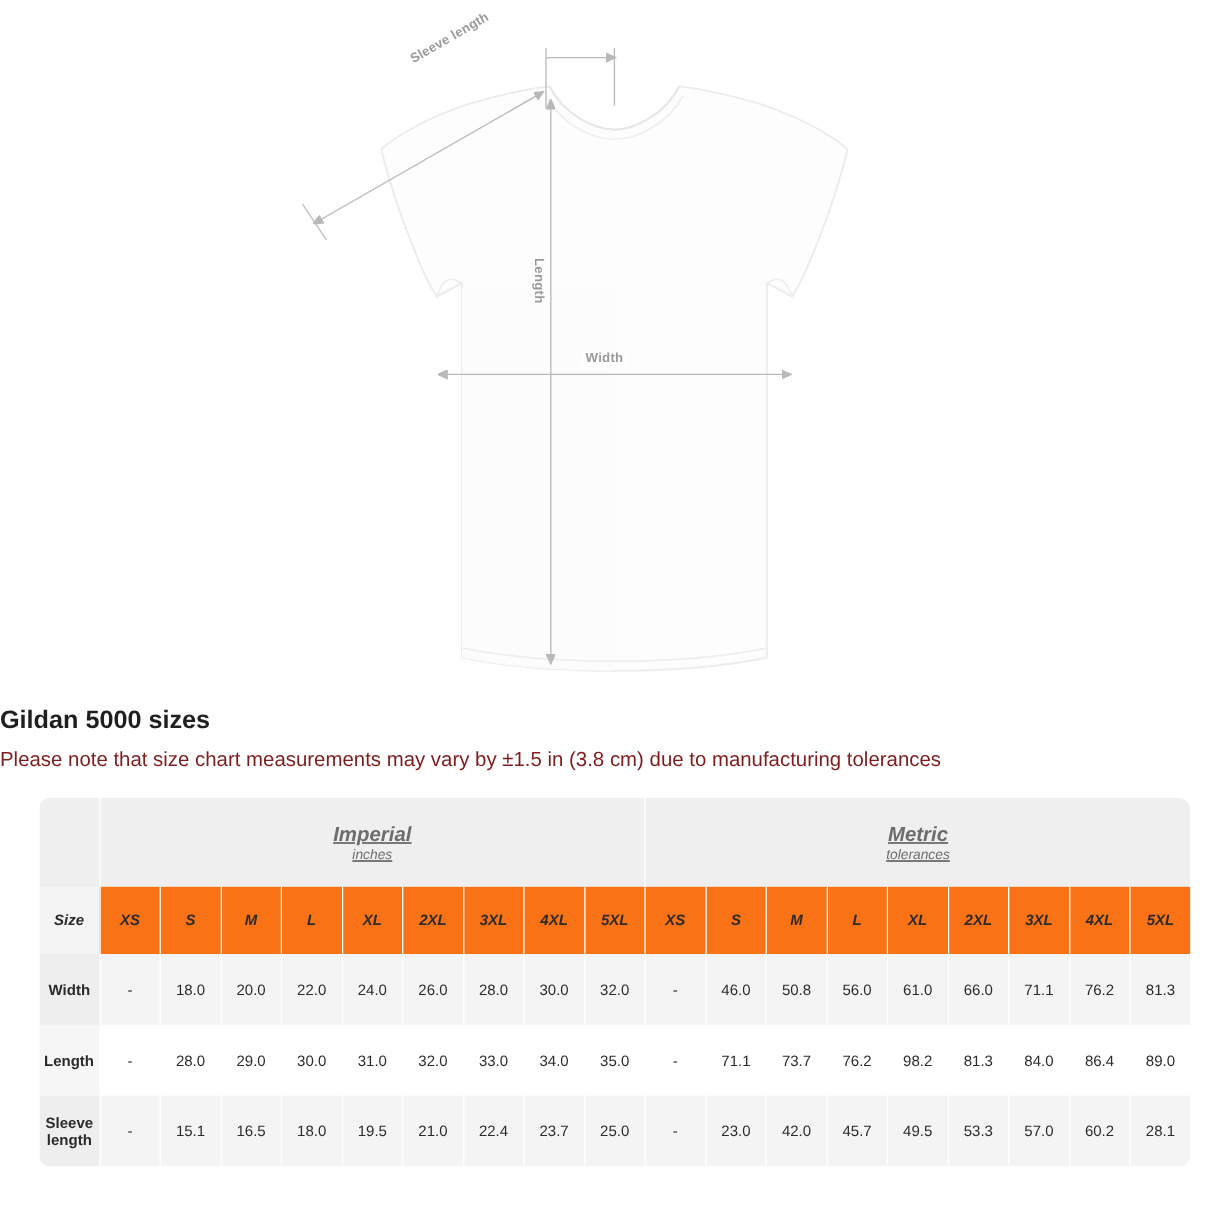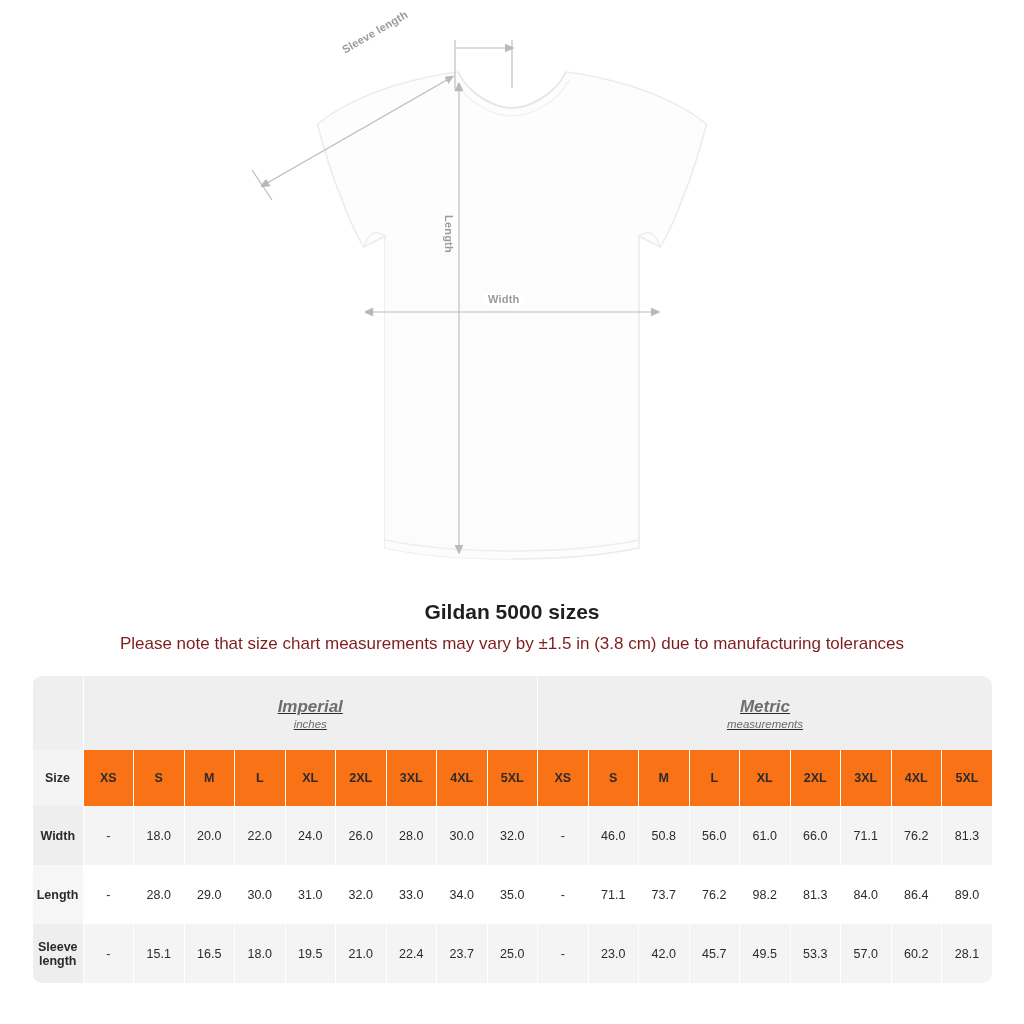--- a/index.html
+++ b/index.html
@@ -49,22 +49,21 @@
   }
   .dim-label.width {
     left: 484px;
     top: 293px;
     background: #ffffff;
     padding: 0 4px;
   }
 
   
   .title-block {
-    text-align: center;
-    margin-top: 20px;
+    margin-top: 9px;
   }
   .chart-title {
     font-size: 21px;
     font-weight: bold;
     color: #1f1f1f;
     margin: 0 0 10px 0;
   }
   .chart-note {
     font-size: 17px;
     color: #7f1d1d;
@@ -155,20 +154,21 @@
     border-left: 1px solid #ffffff;
   }
   .data-row td {
     border-left: 1px solid #f0f0f0;
   }
   .data-row.shaded td {
     border-left: 1px solid #ffffff;
   }
   .size-row td {
     border-left: 1px solid #f0f0f0;
+    font-style: italic;
   }
 </style>
 </head>
 <body>
 
 <div class="illustration">
 
   <svg class="shirt-svg" width="1024" height="580" viewBox="0 0 1024 580">
 
     <g>
@@ -243,21 +243,21 @@
   <table class="size-table grid">
     <tbody id="table-body">
         <tr class="unit-row">
           <td class="corner rowhead"></td>
           <td colspan="9">
             <span class="unit-name">Imperial</span>
             <span class="unit-sub">inches</span>
           </td>
           <td colspan="9">
             <span class="unit-name">Metric</span>
-            <span class="unit-sub">measurements</span>
+            <span class="unit-sub">tolerances</span>
           </td>
         </tr>
         <tr class="size-row">
           <td class="rowhead">Size</td>
           <td>XS</td>
           <td>S</td>
           <td>M</td>
           <td>L</td>
           <td>XL</td>
           <td>2XL</td>

